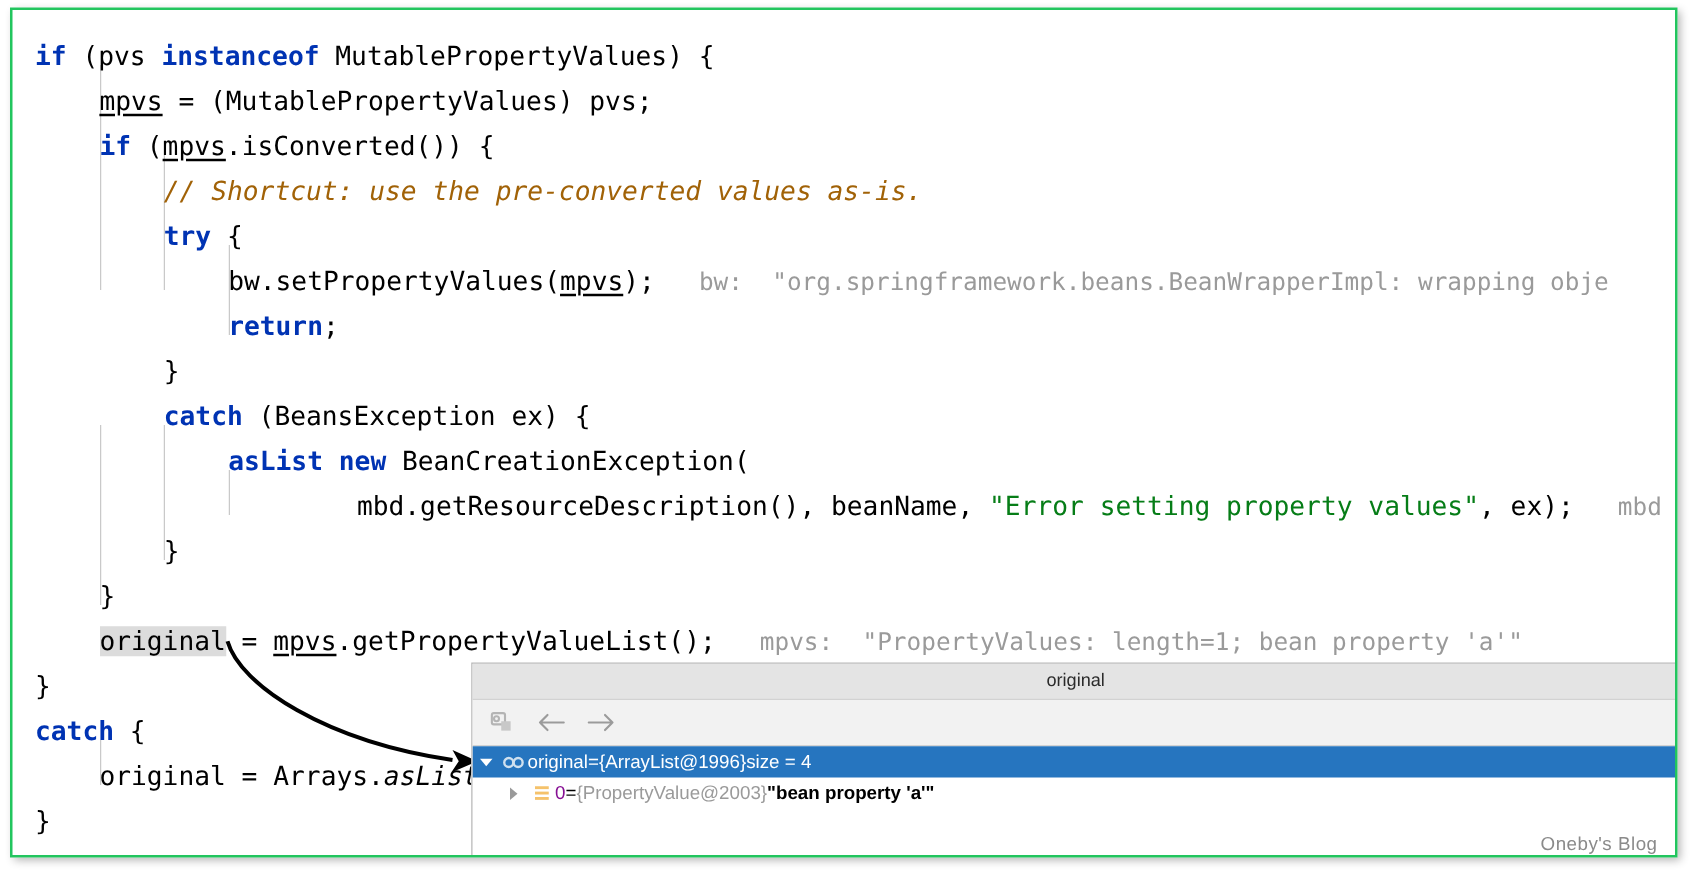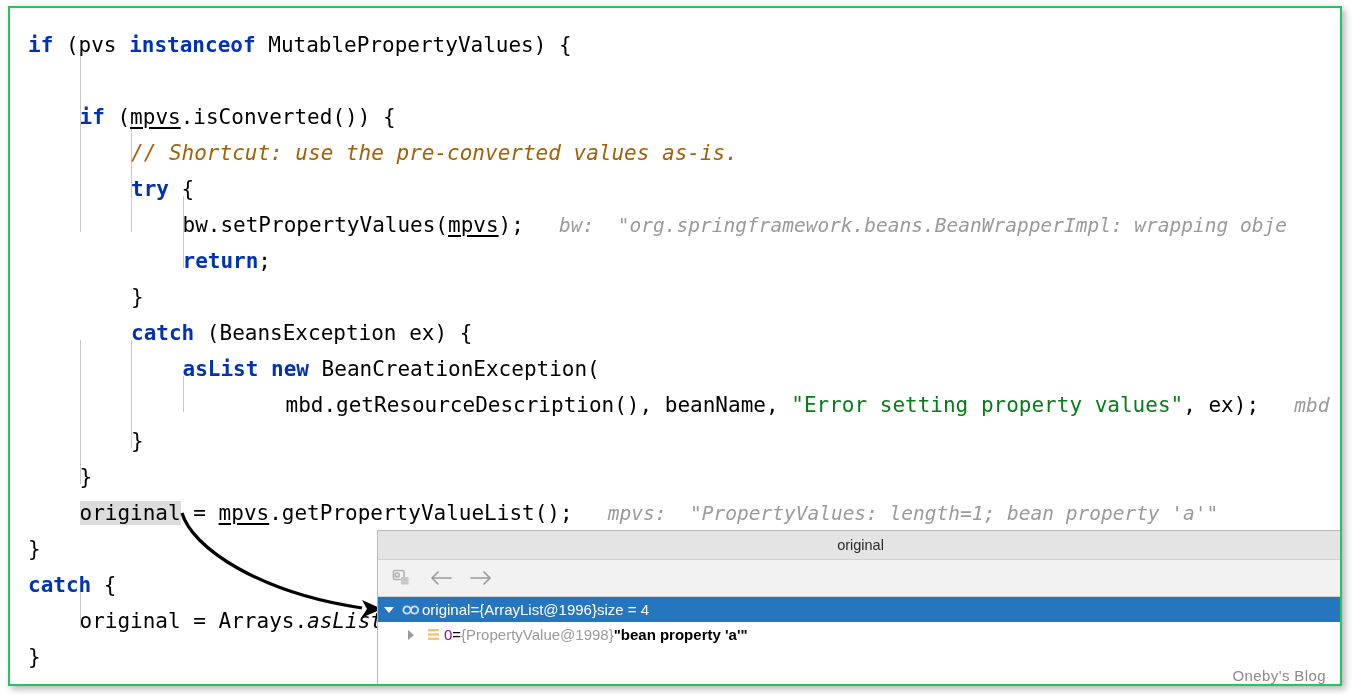--- a/index.html
+++ b/index.html
@@ -44,21 +44,21 @@
     white-space: pre;
     font-family: "DejaVu Sans Mono", "Liberation Mono", monospace;
     font-size: 21px;
     color: #000000;
   }
 
   
   .kw   { color: #0033B3; font-weight: 700; }
   .str  { color: #067D17; }
   .cmt  { color: #a16207; font-style: italic; }
-  .hint { color: #9A9A9A; font-style: italic; font-size: 19.5px; }
+  .hint { color: #9A9A9A; font-size: 19.5px; }
   .ital { font-style: italic; }
   .und  { text-decoration: underline; text-underline-offset: 3px; }
   .sel  { background: #DCDCDC; }
 
   
   .guide {
     position: absolute;
     width: 1px;
     background: #C9C9C9;
   }
@@ -159,20 +159,21 @@
 
   <div id="code-area">
       <div class="guide" style="left: 70px; top: 44px; height: 180px;"></div>
       <div class="guide" style="left: 121px; top: 116px; height: 108px;"></div>
       <div class="guide" style="left: 173px; top: 188px; height: 72px;"></div>
       <div class="guide" style="left: 121px; top: 332px; height: 108px;"></div>
       <div class="guide" style="left: 173px; top: 368px; height: 36px;"></div>
       <div class="guide" style="left: 70px; top: 332px; height: 144px;"></div>
       <div class="guide" style="left: 70px; top: 584px; height: 36px;"></div>
       <div class="code-line" style="top: 19px; left: 18px;"><span class="kw">if</span><span> (pvs </span><span class="kw">instanceof</span><span> MutablePropertyValues) {</span></div>
+      <div class="code-line" style="top: 55px; left: 69.5px;"><span class="und">mpvs</span><span> = (MutablePropertyValues) pvs;</span></div>
       <div class="code-line" style="top: 91px; left: 69.5px;"><span class="kw">if</span><span> (</span><span class="und">mpvs</span><span>.isConverted()) {</span></div>
       <div class="code-line" style="top: 127px; left: 121px;"><span class="cmt">// Shortcut: use the pre-converted values as-is.</span></div>
       <div class="code-line" style="top: 163px; left: 121px;"><span class="kw">try</span><span> {</span></div>
       <div class="code-line" style="top: 199px; left: 172.5px;"><span>bw.setPropertyValues(</span><span class="und">mpvs</span><span>);</span><span class="hint">   bw:  "org.springframework.beans.BeanWrapperImpl: wrapping obje</span></div>
       <div class="code-line" style="top: 235px; left: 172.5px; text-align: right;"><span class="kw">return</span><span>;</span></div>
       <div class="code-line" style="top: 271px; left: 121px;"><span>}</span></div>
       <div class="code-line" style="top: 307px; left: 121px;"><span class="kw">catch</span><span> (BeansException ex) {</span></div>
       <div class="code-line" style="top: 343px; left: 172.5px;"><span class="kw">asList</span><span> </span><span class="kw">new</span><span> BeanCreationException(</span></div>
       <div class="code-line" style="top: 379px; left: 275.5px;"><span>mbd.getResourceDescription(), beanName, </span><span class="str">"Error setting property values"</span><span>, ex);</span><span class="hint">   mbd</span></div>
       <div class="code-line" style="top: 415px; left: 121px;"><span>}</span></div>
@@ -241,21 +242,21 @@
           </span>
           <span class="val-icon">
             <svg width="13" height="13" viewBox="0 0 13 13">
               <rect x="1" y="1" width="11" height="2.3" fill="#F5C26B"></rect>
               <rect x="1" y="5.3" width="11" height="2.3" fill="#F5C26B"></rect>
               <rect x="1" y="9.6" width="11" height="2.3" fill="#F5C26B"></rect>
             </svg>
           </span>
           <span class="t-idx">0</span>
           <span class=""> = </span>
-          <span class="t-type">{PropertyValue@1998}</span>
+          <span class="t-type">{PropertyValue@2003}</span>
           <span class=""> </span>
           <span class="t-str">"bean property 'a'"</span>
         </div>
       </div>
   </div>
 
 </div>
 
 <div id="watermark">Oneby's Blog</div>
 

